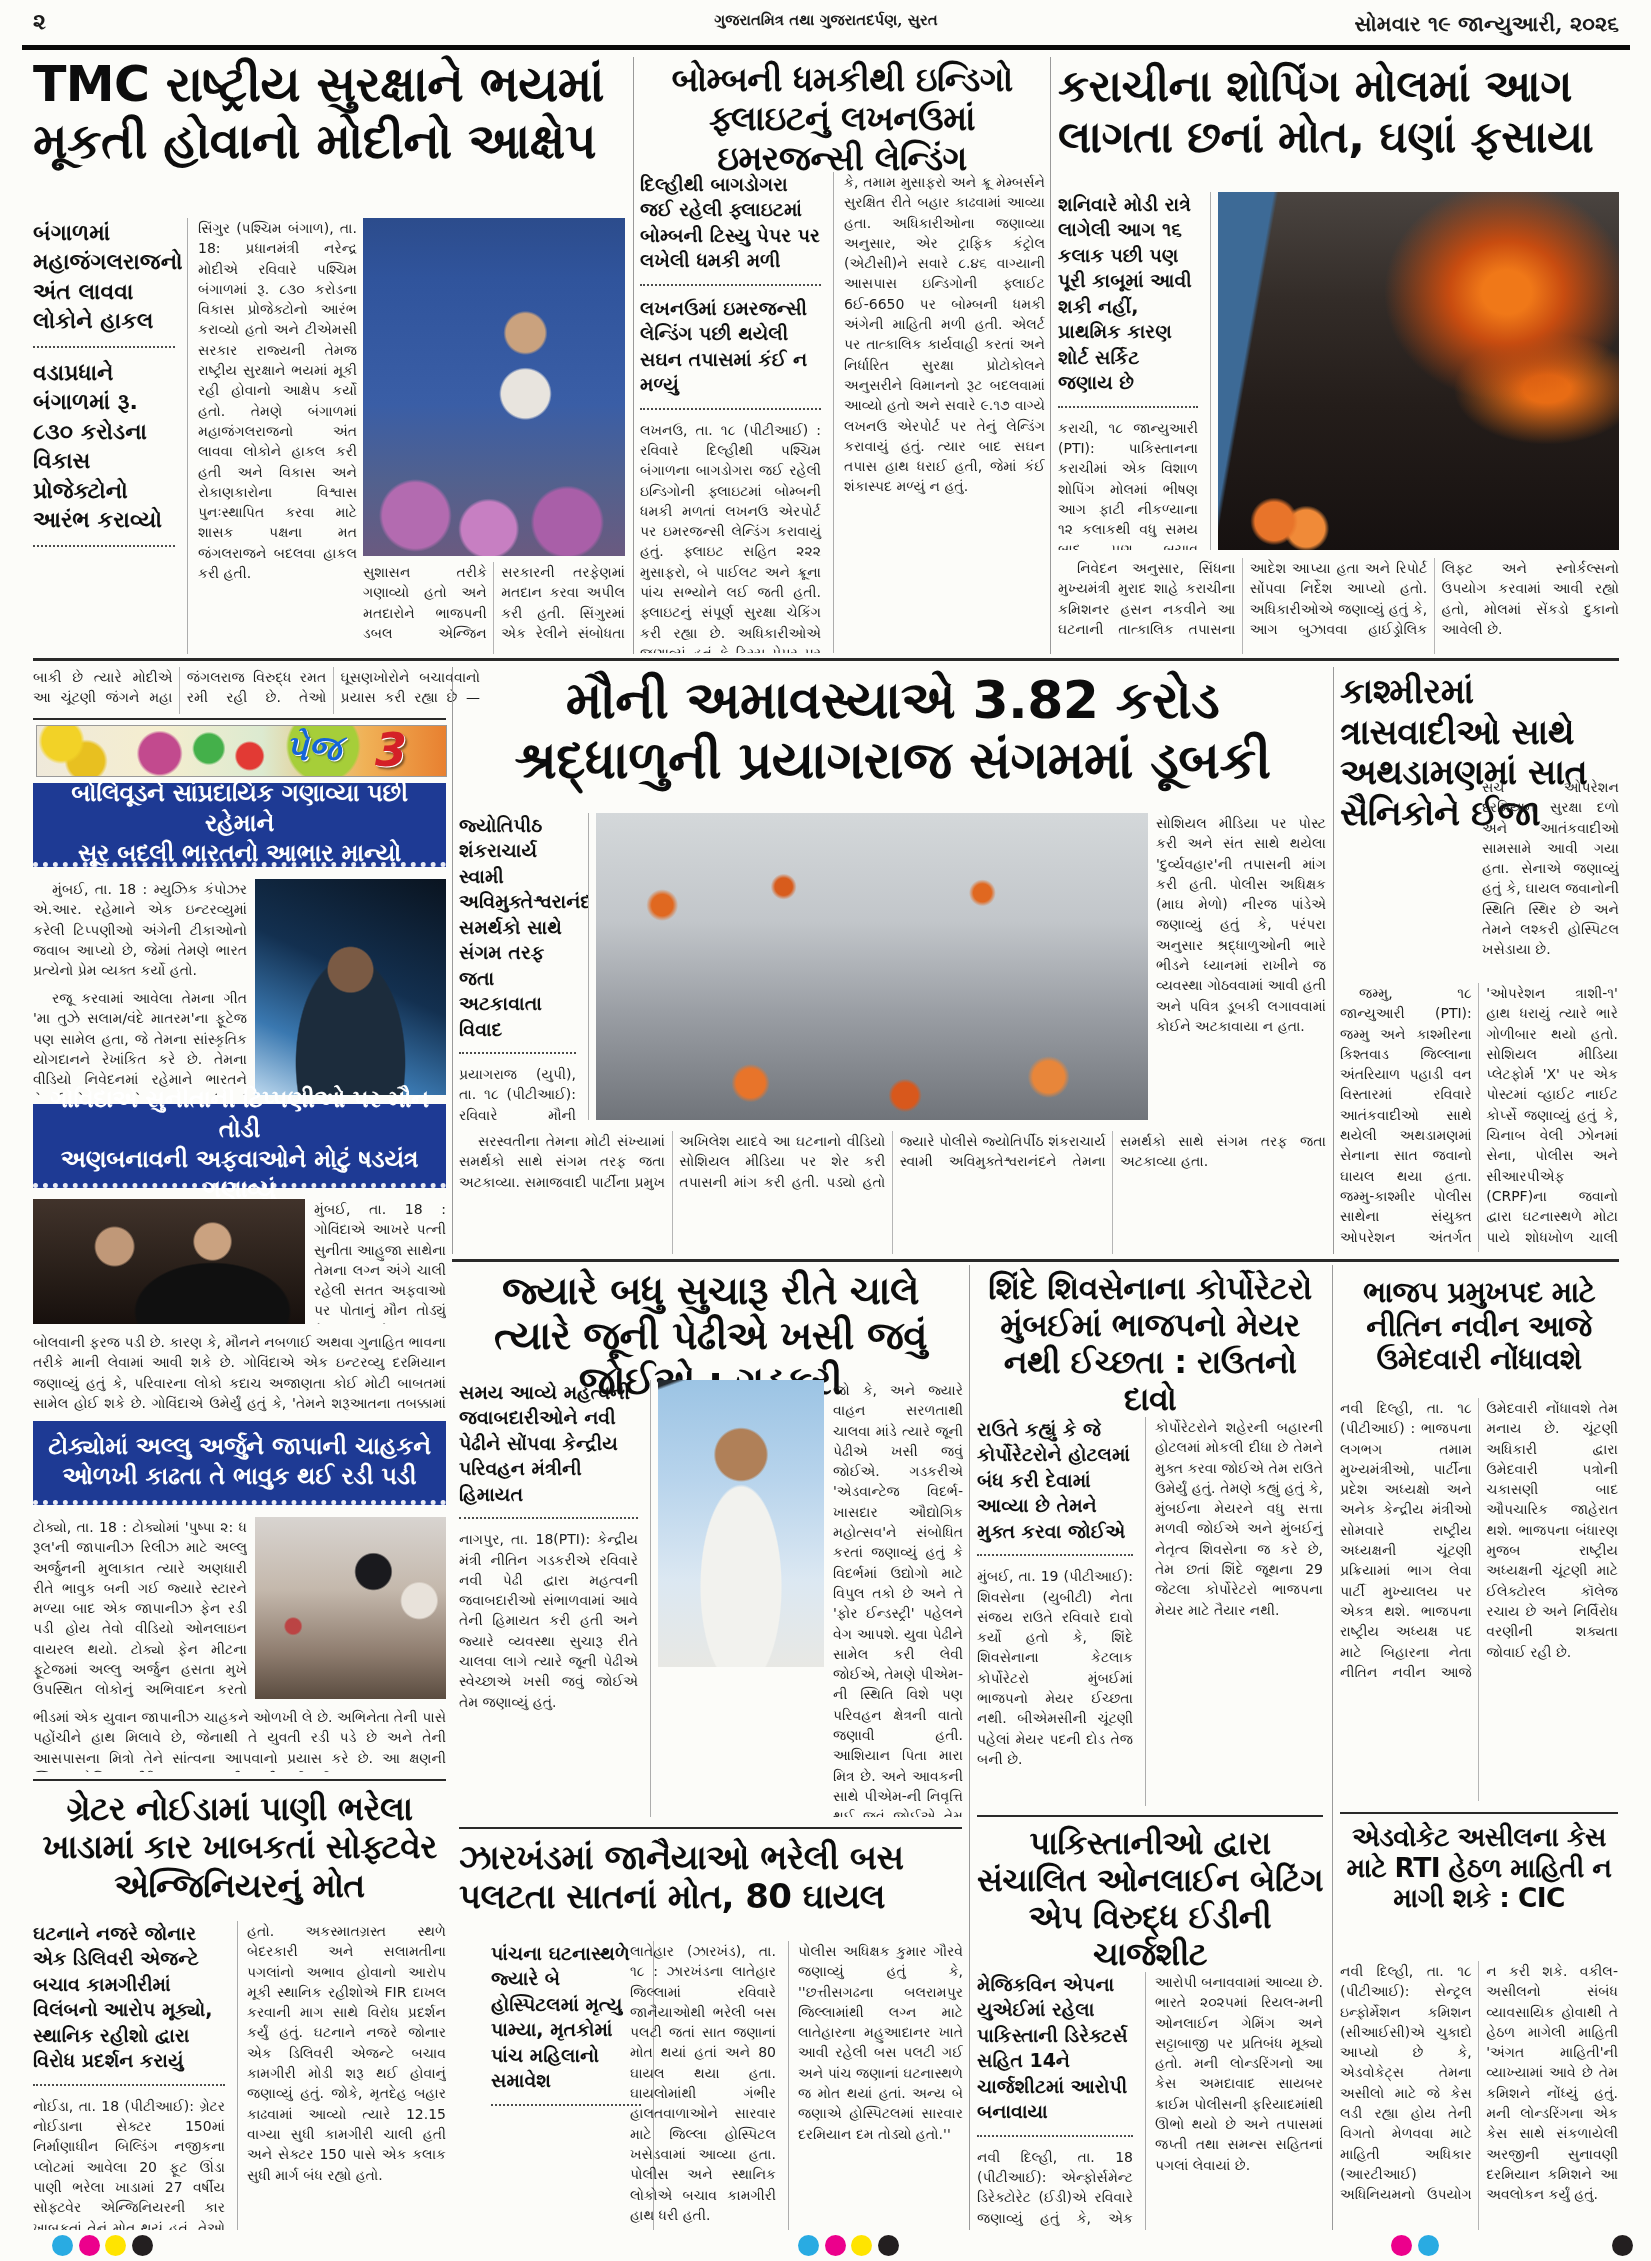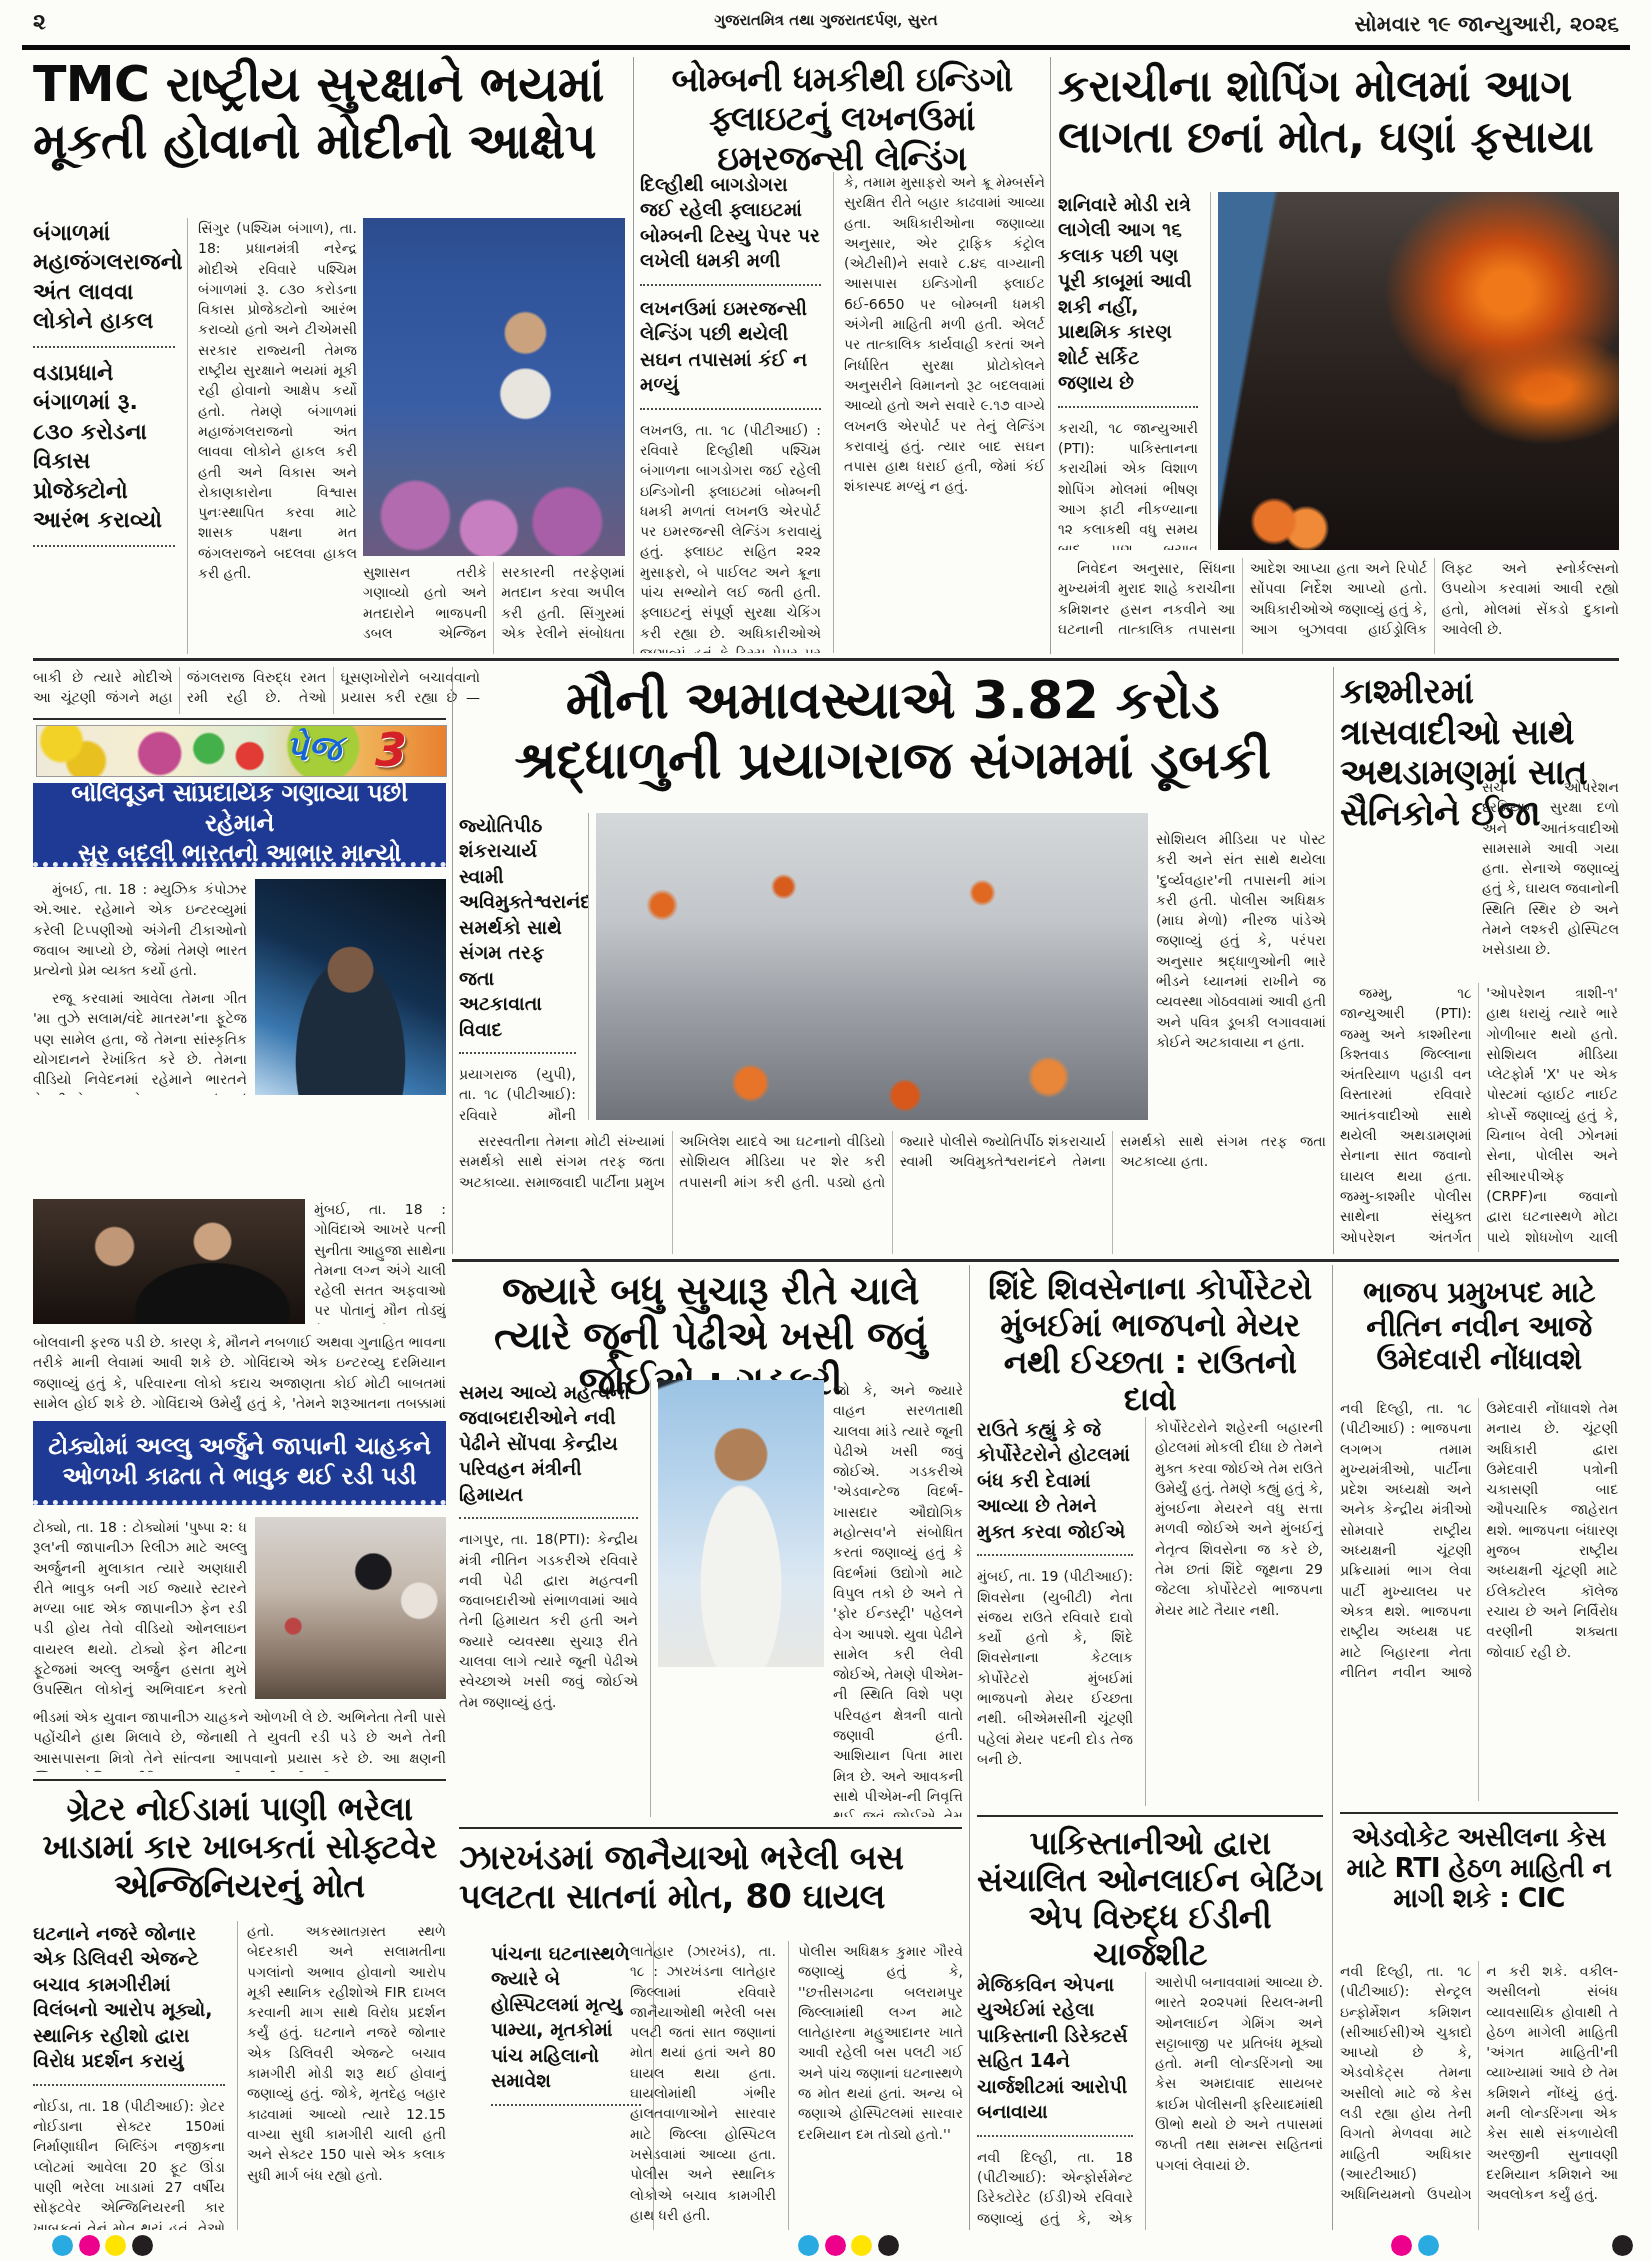--- a/index.html
+++ b/index.html
@@ -132,20 +132,24 @@
     <p>મુંબઈ, તા. 18 : મ્યુઝિક કંપોઝર એ.આર. રહેમાને એક ઇન્ટરવ્યુમાં કરેલી ટિપ્પણીઓ અંગેની ટીકાઓનો જવાબ આપ્યો છે, જેમાં તેમણે ભારત પ્રત્યેનો પ્રેમ વ્યક્ત કર્યો હતો.</p>
     <p>રજૂ કરવામાં આવેલા તેમના ગીત 'મા તુઝે સલામ/વંદે માતરમ'ના ફૂટેજ પણ સામેલ હતા, જે તેમના સાંસ્કૃતિક યોગદાનને રેખાંકિત કરે છે. તેમના વીડિયો નિવેદનમાં રહેમાને ભારતને તેમની પ્રેરણા અને ઘર ગણાવ્યું હતું અને તેમના જીવનમાં સંગીતે ભજવેલી એકીકૃત ભૂમિકા પર ભાર મૂક્યો હતો. રહેમાને જણાવ્યું હતું કે, 'સંગીત હંમેશાં મારી સંસ્કૃતિ સાથે જોડાવા, તેની ઉજવણી કરવા અને તેનું સન્માન કરવાનું માધ્યમ રહ્યું છે. ભારત મારી પ્રેરણા, મારા શિક્ષક અને મારું ઘર છે.'</p>
   </div>
   <div class="abs photo" style="left:255px;top:879px;width:191px;height:216px;
               background:
                 radial-gradient(circle at 50% 42%, #7a5a44 0 14%, rgba(122,90,68,0) 15%),
                 radial-gradient(ellipse at 50% 85%, #1c2c3c 0 40%, rgba(28,44,60,0) 41%),
                 linear-gradient(205deg,#0a1420 0%,#133050 45%,#3a78b0 75%,#bcd8ee 100%);">
   </div>
 
+  <div class="abs bluebox" style="left:33px;top:1104px;width:413px;height:84px;">
+    <div class="l">ગોવિંદાએ સુનીતાની ટિપ્પણીઓ પર મૌન તોડી</div>
+    <div class="l">અણબનાવની અફવાઓને મોટું ષડયંત્ર ગણાવ્યું</div>
+  </div>
 
   <div class="abs photo" style="left:33px;top:1199px;width:272px;height:125px;
               background:
                 radial-gradient(circle at 30% 38%, #c09878 0 9%, rgba(192,152,120,0) 10%),
                 radial-gradient(circle at 66% 34%, #caa280 0 9%, rgba(202,162,128,0) 10%),
                 radial-gradient(ellipse at 66% 90%, #101010 0 30%, rgba(16,16,16,0) 31%),
                 linear-gradient(180deg,#41332b 0%,#2a201a 55%,#17100d 100%);">
   </div>
   <div class="abs body-txt clip" style="left:314px;top:1199px;width:132px;height:125px;">મુંબઈ, તા. 18 : ગોવિંદાએ આખરે પત્ની સુનીતા આહુજા સાથેના તેમના લગ્ન અંગે ચાલી રહેલી સતત અફવાઓ પર પોતાનું મૌન તોડ્યું છે અને આ અફવાઓને મોટું ષડયંત્ર ગણાવી છે.</div>
   <div class="abs body-txt clip" style="left:33px;top:1332px;width:413px;height:82px;text-indent:0;">બોલવાની ફરજ પડી છે. કારણ કે, મૌનને નબળાઈ અથવા ગુનાહિત ભાવના તરીકે માની લેવામાં આવી શકે છે. ગોવિંદાએ એક ઇન્ટરવ્યુ દરમિયાન જણાવ્યું હતું કે, પરિવારના લોકો કદાચ અજાણતા કોઈ મોટી બાબતમાં સામેલ હોઈ શકે છે. ગોવિંદાએ ઉમેર્યું હતું કે, 'તેમને શરૂઆતના તબક્કામાં ખ્યાલ નહીં આવે કે એક મોટા ષડયંત્રમાં તેમનો ઉપયોગ કરવામાં આવી રહ્યો છે.'</div>
@@ -190,21 +194,21 @@
               background:
                 radial-gradient(circle at 12% 30%, #e06820 0 2%, rgba(224,104,32,0) 3%),
                 radial-gradient(circle at 34% 24%, #d85c1c 0 2%, rgba(216,92,28,0) 3%),
                 radial-gradient(circle at 70% 26%, #e06820 0 2%, rgba(224,104,32,0) 3%),
                 radial-gradient(circle at 28% 88%, #e8742a 0 3%, rgba(232,116,42,0) 4%),
                 radial-gradient(circle at 56% 92%, #d8581c 0 3%, rgba(216,88,28,0) 4%),
                 radial-gradient(circle at 82% 86%, #e8863a 0 3%, rgba(232,134,58,0) 4%),
                 linear-gradient(180deg,#d4d8da 0%,#c2c6ca 35%,#9a9ea4 65%,#70747a 100%);">
   </div>
 
-  <div class="abs body-txt clip" style="left:1156px;top:813px;width:170px;height:307px;margin-top:16px;">સોશિયલ મીડિયા પર પોસ્ટ કરી અને સંત સાથે થયેલા 'દુર્વ્યવહાર'ની તપાસની માંગ કરી હતી. પોલીસ અધિક્ષક (માઘ મેળો) નીરજ પાંડેએ જણાવ્યું હતું કે, પરંપરા અનુસાર શ્રદ્ધાળુઓની ભારે ભીડને ધ્યાનમાં રાખીને જ વ્યવસ્થા ગોઠવવામાં આવી હતી અને પવિત્ર ડૂબકી લગાવવામાં કોઈને અટકાવાયા ન હતા.</div>
+  <div class="abs body-txt clip" style="left:1156px;top:813px;width:170px;height:307px;">સોશિયલ મીડિયા પર પોસ્ટ કરી અને સંત સાથે થયેલા 'દુર્વ્યવહાર'ની તપાસની માંગ કરી હતી. પોલીસ અધિક્ષક (માઘ મેળો) નીરજ પાંડેએ જણાવ્યું હતું કે, પરંપરા અનુસાર શ્રદ્ધાળુઓની ભારે ભીડને ધ્યાનમાં રાખીને જ વ્યવસ્થા ગોઠવવામાં આવી હતી અને પવિત્ર ડૂબકી લગાવવામાં કોઈને અટકાવાયા ન હતા.</div>
 
   <div class="abs body-txt cols4 clip" style="left:459px;top:1131px;width:867px;height:123px;">
     <p>સરસ્વતીના તેમના મોટી સંખ્યામાં સમર્થકો સાથે સંગમ તરફ જતા અટકાવ્યા. સમાજવાદી પાર્ટીના પ્રમુખ અખિલેશ યાદવે આ ઘટનાનો વીડિયો સોશિયલ મીડિયા પર શેર કરી તપાસની માંગ કરી હતી. પડ્યો હતો જ્યારે પોલીસે જ્યોતિર્પીઠ શંકરાચાર્ય સ્વામી અવિમુક્તેશ્વરાનંદને તેમના સમર્થકો સાથે સંગમ તરફ જતા અટકાવ્યા હતા.</p>
   </div>
 
   <div class="abs vr" style="left:1333px;top:667px;height:587px;"></div>
 
   <div class="abs hl" style="left:1340px;top:671px;width:278px;font-size:35px;">કાશ્મીરમાં ત્રાસવાદીઓ સાથે અથડામણમાં સાત સૈનિકોને ઈજા</div>
 
   <div class="abs body-txt clip" style="left:1482px;top:777px;width:137px;height:197px;">સર્ચ ઓપરેશન દરમિયાન સુરક્ષા દળો અને આતંકવાદીઓ સામસામે આવી ગયા હતા. સેનાએ જણાવ્યું હતું કે, ઘાયલ જવાનોની સ્થિતિ સ્થિર છે અને તેમને લશ્કરી હોસ્પિટલ ખસેડાયા છે.</div>

